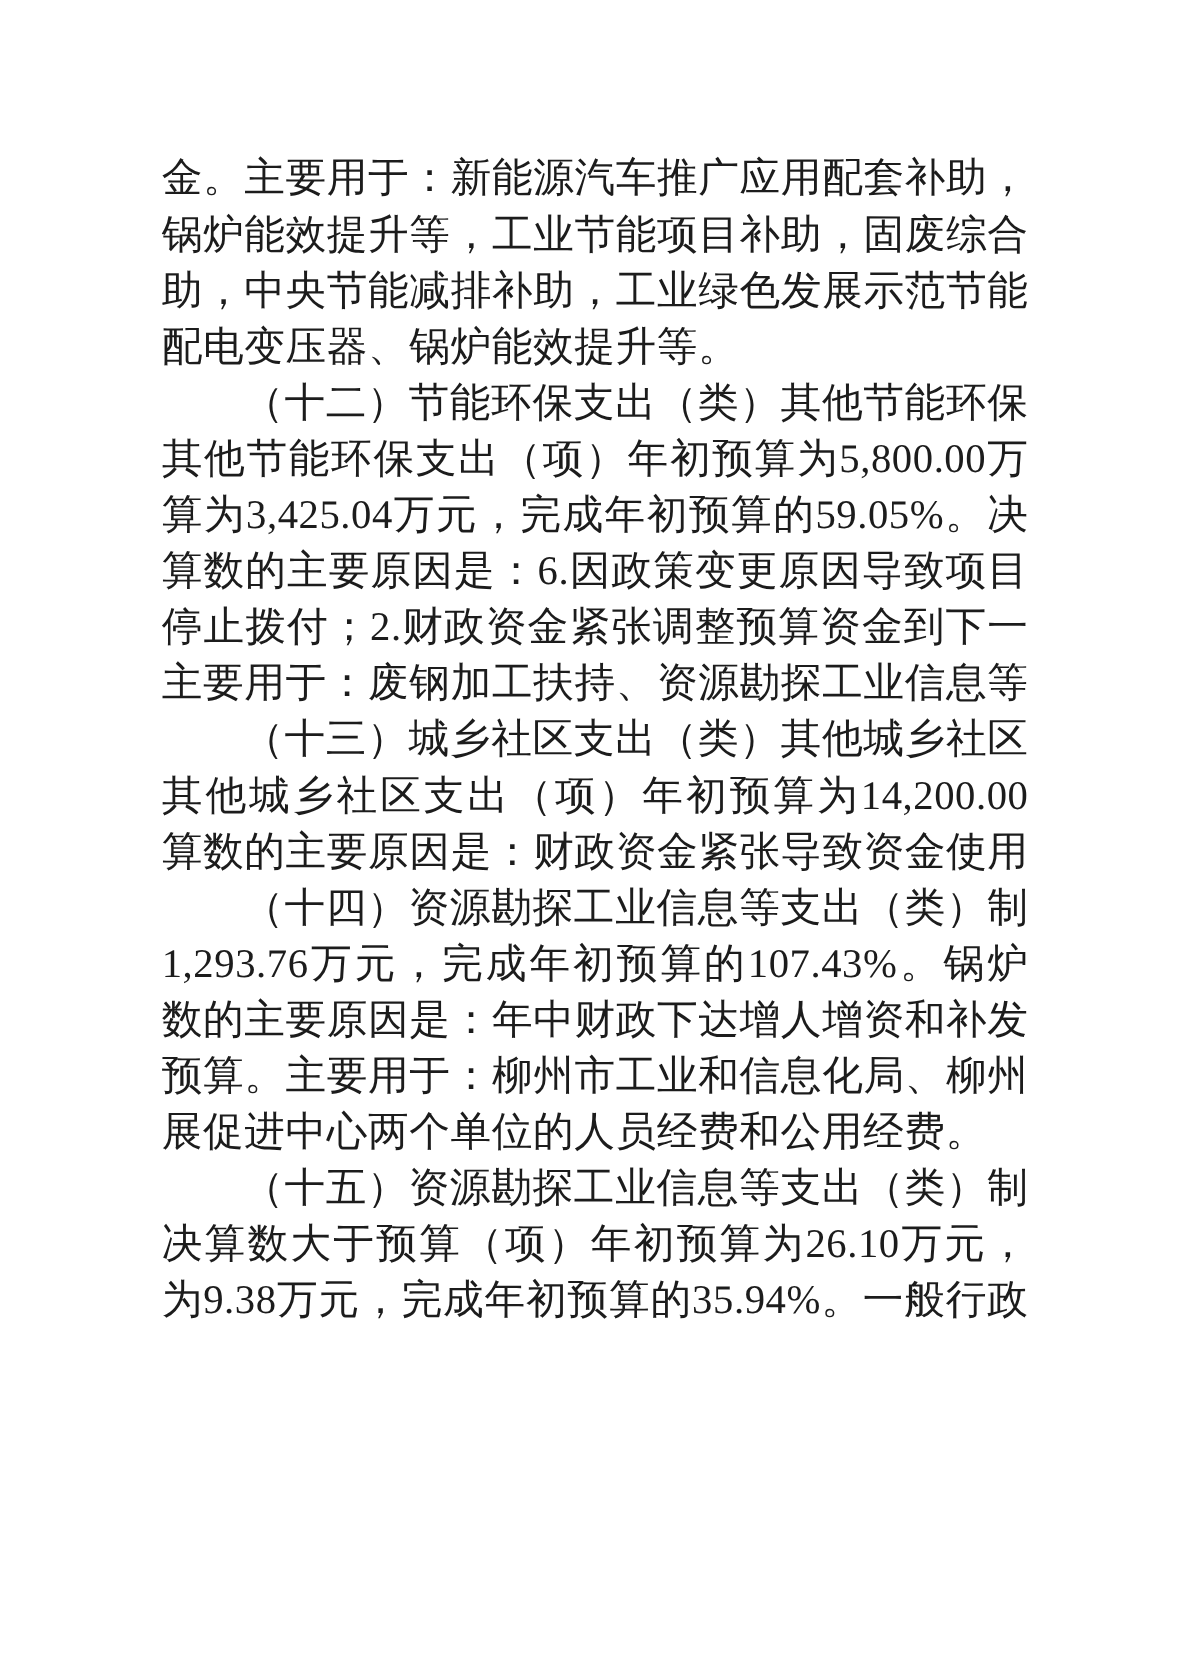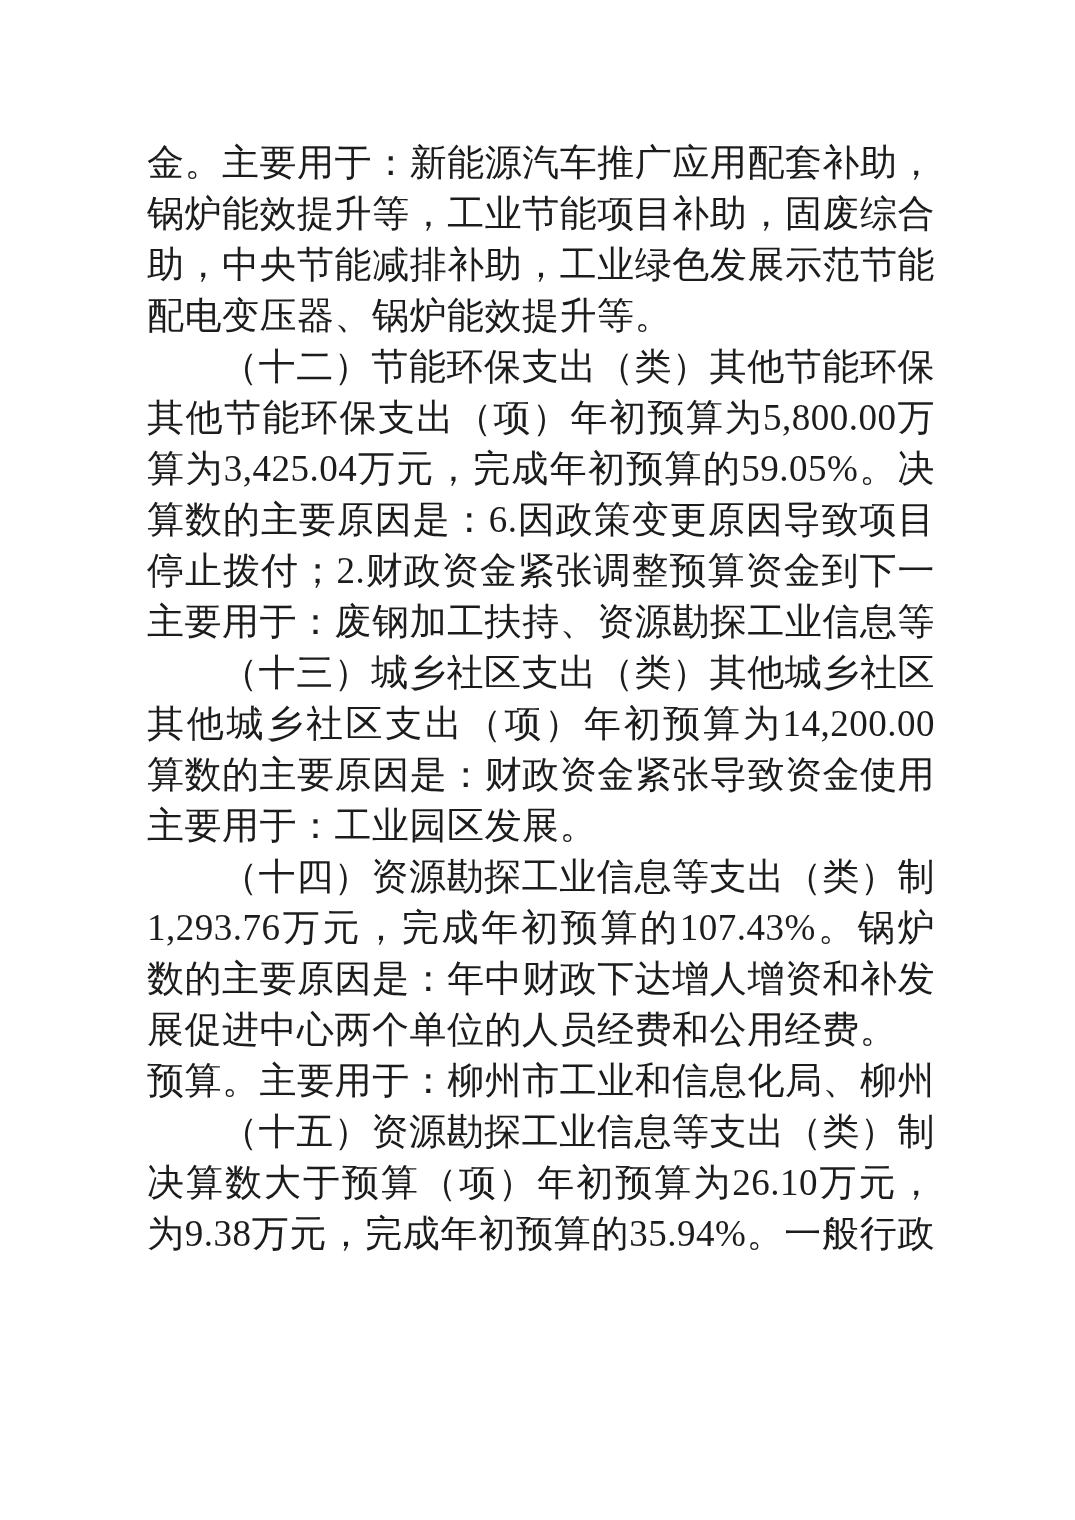--- a/index.html
+++ b/index.html
@@ -61,29 +61,28 @@
     <div class="line">算为3,425.04万元，完成年初预算的59.05%。决算数小于预</div>
     <div class="line">算数的主要原因是：6.因政策变更原因导致项目资金暂缓或</div>
     <div class="line">停止拨付；2.财政资金紧张调整预算资金到下一年度支付。</div>
     <div class="line end">主要用于：废钢加工扶持、资源勘探工业信息等支出。</div>
   </section>
 
   <section class="para">
     <div class="line indent">（十三）城乡社区支出（类）其他城乡社区支出（款）</div>
     <div class="line">其他城乡社区支出（项）年初预算为14,200.00万元，支出</div>
     <div class="line">算数的主要原因是：财政资金紧张导致资金使用计划未批复。</div>
-    <div class="line end">主要用于：工业园区发展。</div>
   </section>
 
   <section class="para">
     <div class="line indent">（十四）资源勘探工业信息等支出（类）制造业（款）</div>
     <div class="line">1,293.76万元，完成年初预算的107.43%。锅炉能效提升等</div>
     <div class="line">数的主要原因是：年中财政下达增人增资和补发绩效考评奖</div>
+    <div class="line">预算。主要用于：柳州市工业和信息化局、柳州市轻工业发</div>
     <div class="line end">展促进中心两个单位的人员经费和公用经费。</div>
-    <div class="line">预算。主要用于：柳州市工业和信息化局、柳州市轻工业发</div>
   </section>
 
   <section class="para">
     <div class="line indent">（十五）资源勘探工业信息等支出（类）制造业（款）</div>
     <div class="line">决算数大于预算（项）年初预算为26.10万元，支出决算</div>
     <div class="line">为9.38万元，完成年初预算的35.94%。一般行政管理事务</div>
   </section>
 
 </div>
 

